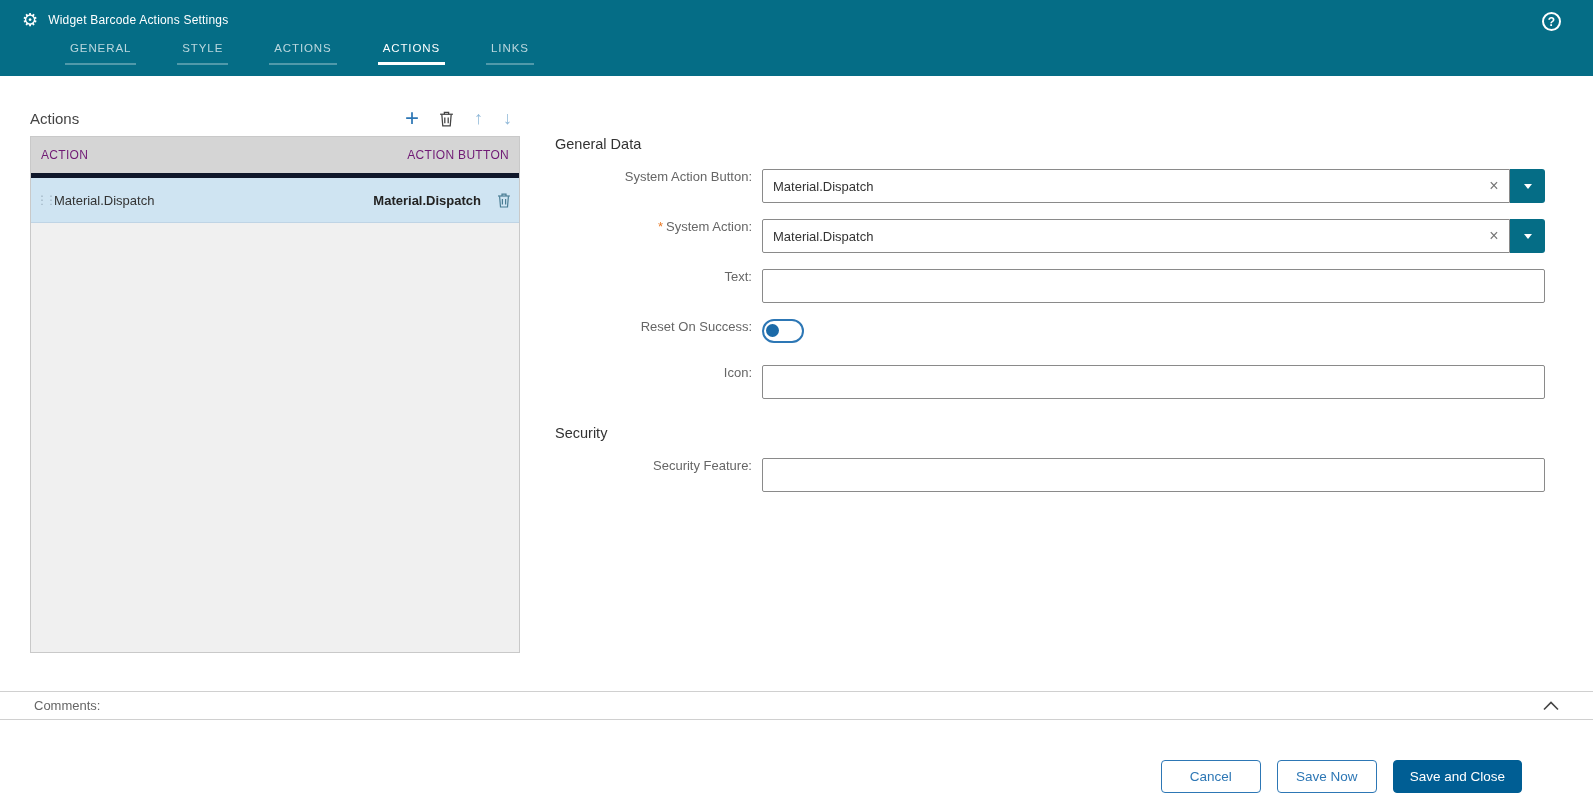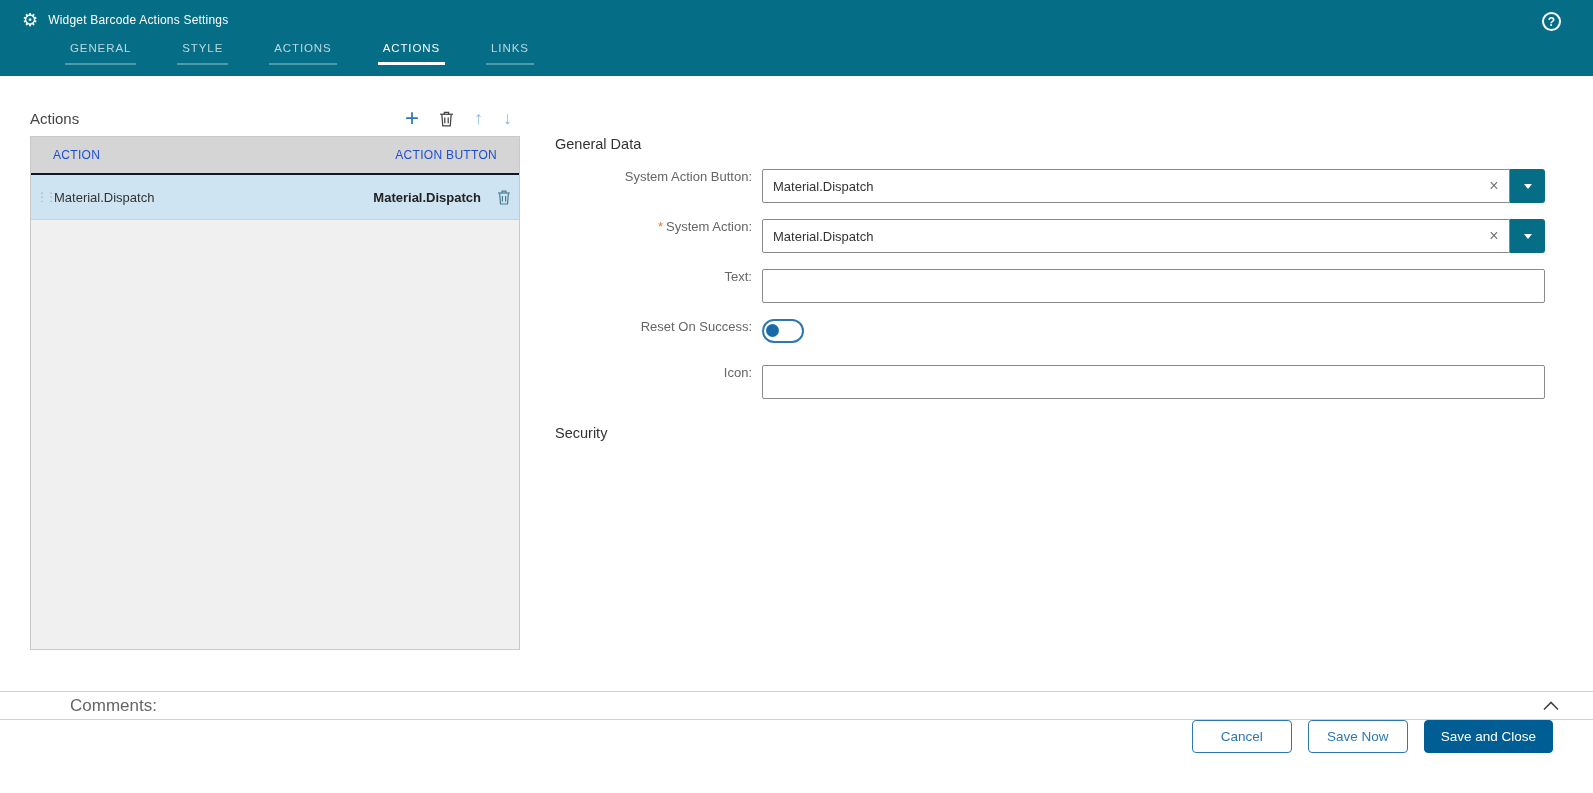--- a/index.html
+++ b/index.html
@@ -32,21 +32,21 @@
   .panel-title { font-size:15px; color:#444; flex:1; }
   .panel-tools { display:flex; align-items:center; gap:20px; padding-right:8px; }
   .tool-btn { background:none; border:none; cursor:pointer; line-height:1; padding:0; }
   .tool-add { color:#2d77b5; font-size:24px; font-weight:300; }
   .tool-delete { color:#444; display:flex; }
   .tool-up, .tool-down { color:#8fb8d8; font-size:18px; }
 
   .grid { border:1px solid #c9c9c9; }
   .grid-header {
     display:flex; background:#d5d5d5; height:36px; align-items:center;
-    padding:0 22px; font-size:12px; color:#1d4ed8; border-bottom:2px solid #0f172a; letter-spacing:0.3px;
+    padding:0 10px; font-size:12px; color:#701a75; border-bottom:5px solid #0f172a; letter-spacing:0.3px;
   }
   .col-action { flex:1; }
   .grid-body { background:#f0f0f0; height:474px; overflow:hidden; }
   .grid-row {
     display:flex; align-items:center; height:44px; background:#cfe4f2;
     border-bottom:1px solid #bfd4e5; padding:0 8px 0 5px; cursor:pointer;
   }
   .drag-handle { color:#9fb3c2; font-size:12px; letter-spacing:-3px; margin-right:8px; width:10px; cursor:grab; }
   .row-action { flex:1; font-size:13px; color:#333; }
   .row-action-button { font-size:13px; font-weight:bold; color:#222; margin-right:16px; }
@@ -72,27 +72,27 @@
   }
   .toggle { width:38px; height:20px; border:2px solid #2d77b5; border-radius:12px; background:#fff; position:relative; cursor:pointer; flex:none; }
   .toggle-knob { position:absolute; left:2px; top:2.5px; width:13px; height:13px; border-radius:50%; background:#1b6aa8; }
 
   
   .comments-bar {
     position:absolute; left:0; top:691px; width:100%; height:29px; box-sizing:border-box;
     border-top:1px solid #d0d0d0; border-bottom:1px solid #d0d0d0; background:#fff;
     display:flex; align-items:center; padding:0 34px;
   }
-  .comments-label { flex:1; font-size:17px; color:#666;margin-left:36px; }
+  .comments-label { flex:1; font-size:13px; color:#666; }
   .collapse-btn { background:none; border:none; cursor:pointer; color:#444; display:flex; }
 
   
   .footer {
     position:absolute; left:0; top:720px; width:100%; height:73px; box-sizing:border-box;
-    display:flex; align-items:flex-start; justify-content:flex-end; gap:16px; padding-right:40px; background:#fff;
+    display:flex; align-items:flex-end; justify-content:flex-end; gap:16px; padding-right:71px; background:#fff;
   }
   .btn { height:33px; min-width:100px; border-radius:4px; font-size:13.5px; cursor:pointer; font-family:inherit; padding:0 16px; }
   .btn-secondary { background:#fff; border:1px solid #2d77b5; color:#2d77b5; }
   .btn-primary { background:#005e94; border:1px solid #005e94; color:#fff; min-width:116px; }
 </style>
 </head>
 <body>
 
 <div class="header">
   <div class="header-top">
@@ -192,20 +192,24 @@
     </div>
   </div>
 
   <div class="form-row">
     <label class="form-label">Icon:</label>
     <input class="text-input" type="text" value="" style="">
   </div>
 
   <div class="section-title section-security">Security</div>
 
+  <div class="form-row">
+    <label class="form-label">Security Feature:</label>
+    <input class="text-input" type="text" value="" style="">
+  </div>
 </div>
 
 <div class="comments-bar">
   <span class="comments-label">Comments:</span>
   <button class="collapse-btn">
     <svg width="16" height="10" viewBox="0 0 16 10" fill="none" stroke="currentColor" stroke-width="1.6">
       <polyline points="1,8.5 8,1.5 15,8.5"></polyline>
     </svg>
   </button>
 </div>

